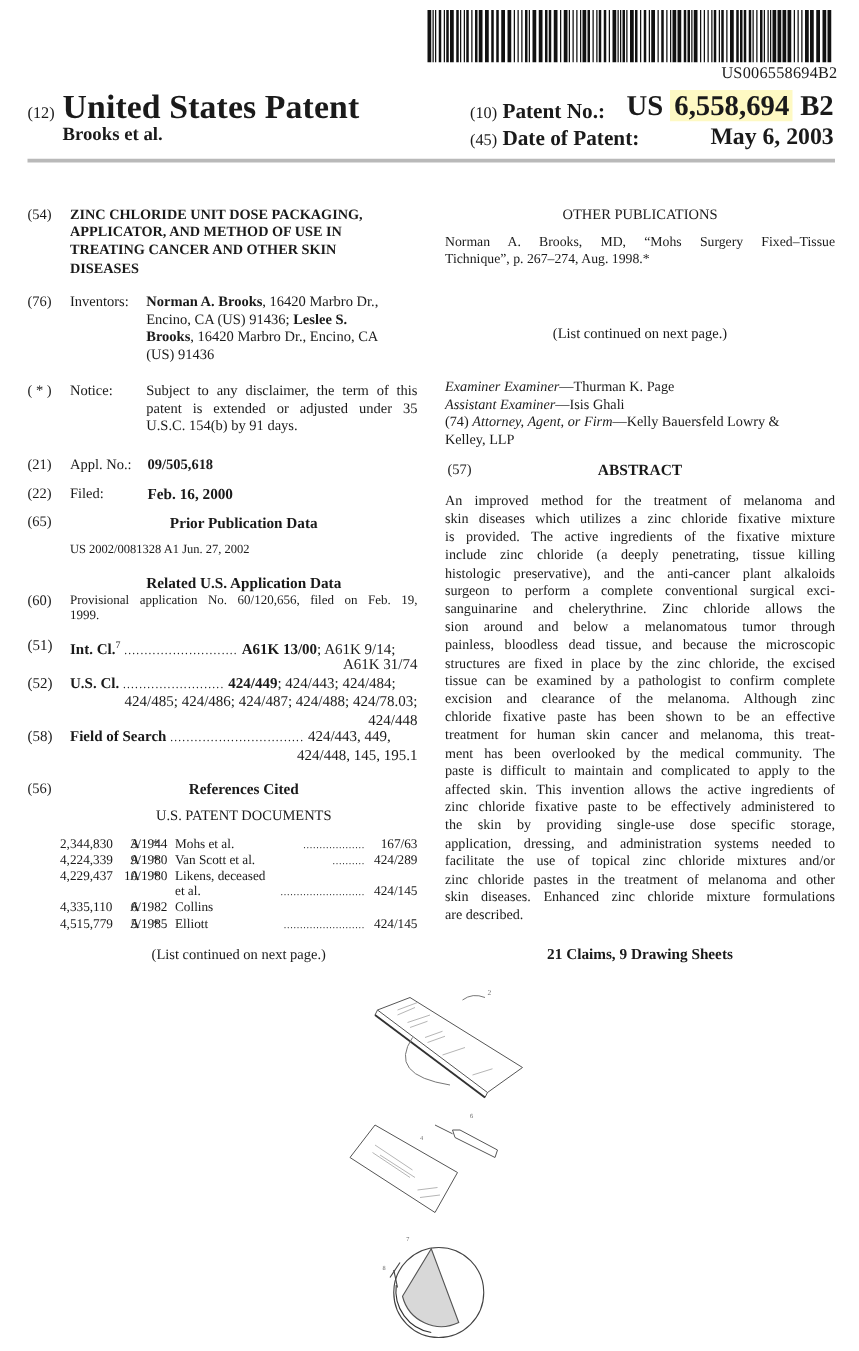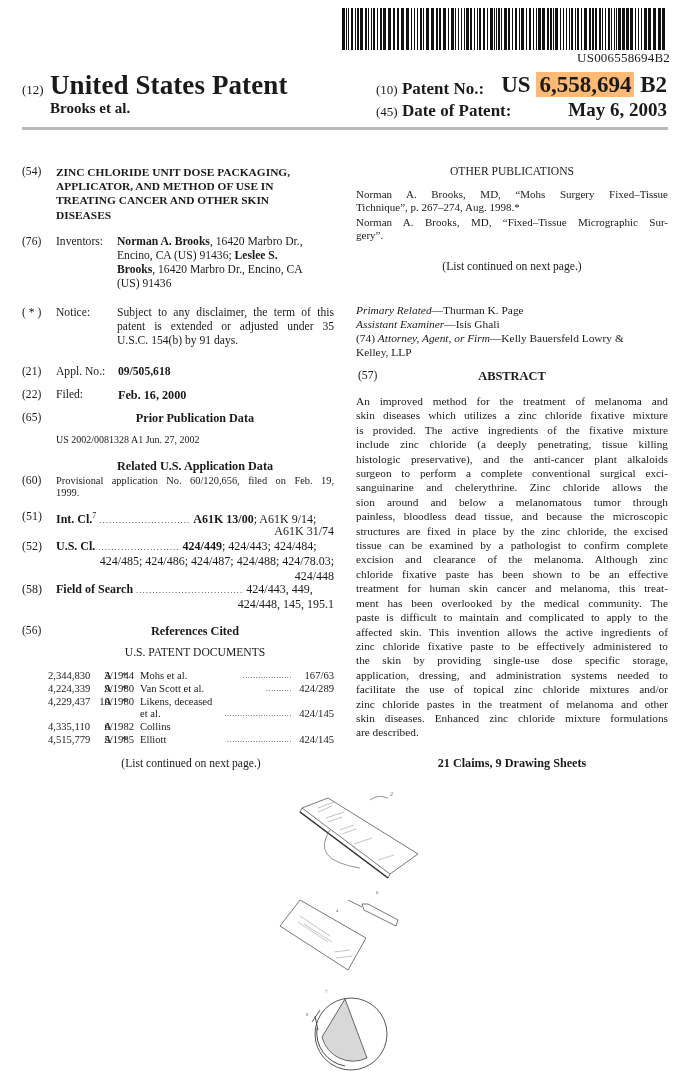--- a/index.html
+++ b/index.html
@@ -17,21 +17,21 @@
   
   #hdr-12 { left: 22px; top: 82px; font-size: 13px; }
   #hdr-title { left: 50px; top: 70px; font-size: 27px; font-weight: bold; letter-spacing: 0.1px; }
   #hdr-inventor { left: 50px; top: 100px; font-size: 15px; font-weight: bold; }
 
   
   .hdr-r-code { font-size: 13px; }
   #hdr-r1 { left: 376px; top: 79px; font-size: 17px; font-weight: bold; }
   #hdr-r2 { left: 376px; top: 101px; font-size: 17px; font-weight: bold; text-align: center; }
   #hdr-pn { right: 20px; top: 72px; font-size: 23px; font-weight: bold; }
-  #hdr-pn .hl { background: #fdba74; padding: 0 3px; font-family: Liberation Serif, serif; }
+  #hdr-pn .hl { background: #fef9c3; padding: 0 3px; font-family: Liberation Serif, serif; }
   #hdr-date { right: 20px; top: 99px; font-size: 19px; font-weight: bold; }
 
   #divider { left: 22px; top: 127px; width: 646px; height: 3px; background: #b9b9b9; }
 
   
   .lc { left: 22px; width: 312px; font-size: 11.6px; line-height: 14px; }
   .code { position: absolute; left: 0; width: 30px; }
   .body-l { position: absolute; left: 34px; right: 0; }
   .label-col { position: absolute; left: 34px; }
   .val-col { position: absolute; left: 95px; right: 0; text-align: justify; }
@@ -325,29 +325,25 @@
   </div>
 
 <div class="abs center" style="left:48px;width:286px;top:757px;font-size:11.6px;">(List continued on next page.)</div>
 
 <div class="abs rc center" style="top:165px;">OTHER PUBLICATIONS</div>
 <div class="abs rc" style="top:188px;font-size:11px;line-height:13px;">
   <div>
     <div style="text-align:justify;text-align-last:justify;">Norman A. Brooks, MD, “Mohs Surgery Fixed–Tissue</div>
     <div>Tichnique”, p. 267–274, Aug. 1998.*</div>
   </div>
-  <div style="margin-top:2px;">
-    <div style="text-align:justify;text-align-last:justify;">Norman A. Brooks, MD, “Fixed–Tissue Micrographic Sur-</div>
-    <div>gery”.</div>
-  </div>
 </div>
 <div class="abs rc center" style="top:260px;">(List continued on next page.)</div>
 
 <div class="abs rc" style="top:303px;font-size:11.4px;line-height:14px;">
-  <div><i>Primary Related</i><span>—Thurman K. Page</span></div>
+  <div><i>Examiner Examiner</i><span>—Thurman K. Page</span></div>
   <div><i>Assistant Examiner</i><span>—Isis Ghali</span></div>
   <div><span>(74)</span> <i>Attorney, Agent, or Firm</i><span>—Kelly Bauersfeld Lowry &amp;</span></div>
   <div>Kelley, LLP</div>
 </div>
 
 <div class="abs rc" style="top:369px;height:16px;">
   <span class="abs" style="left:2px;">(57)</span>
   <span class="abs bold center" style="left:0;right:0;font-size:12.4px;">ABSTRACT</span>
 </div>
 

